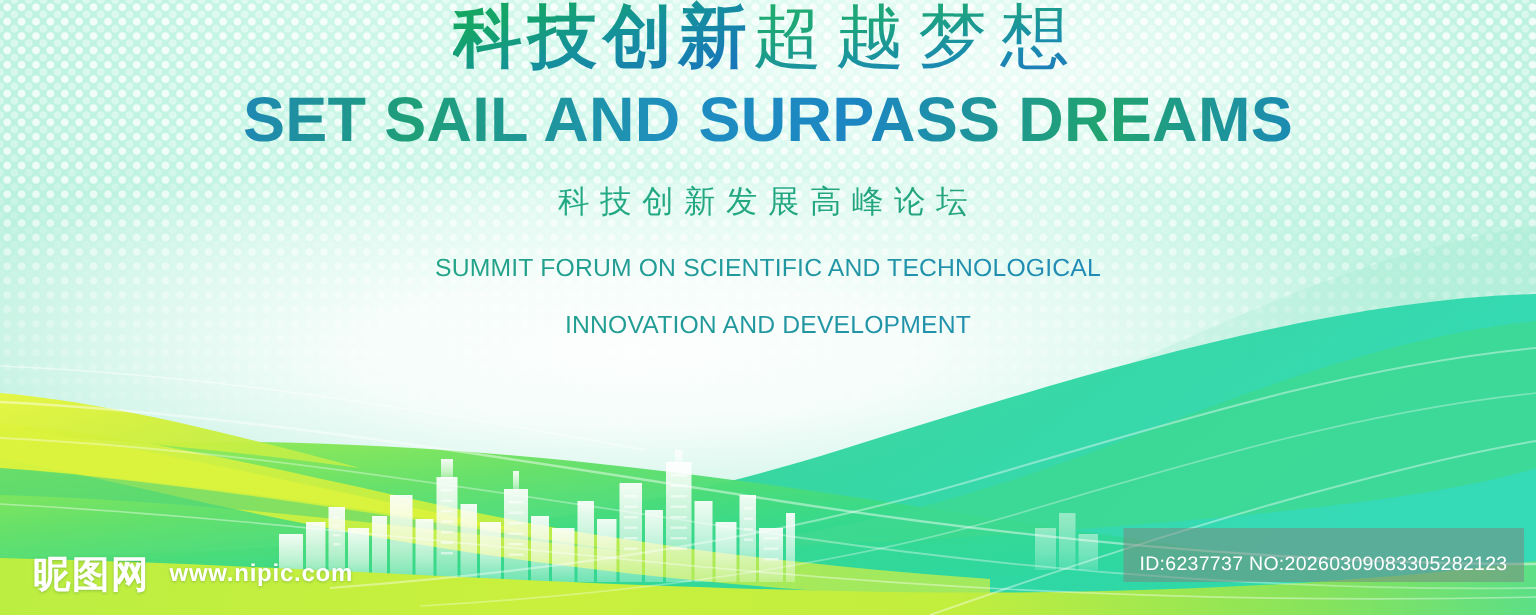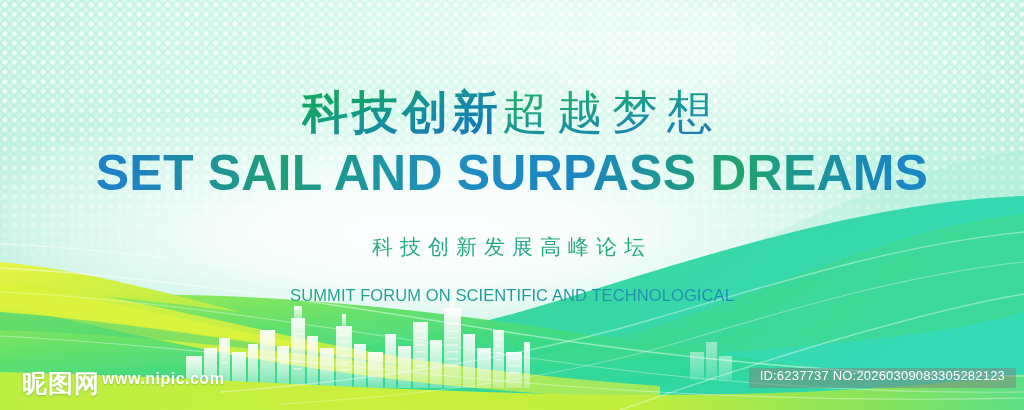--- a/index.html
+++ b/index.html
@@ -40,77 +40,77 @@
     background:radial-gradient(60% 90% at 55% 30%, rgba(255,255,255,0.55) 0%, rgba(255,255,255,0) 72%);
     pointer-events:none;
   }
 
   svg.art{position:absolute;left:0;top:0;width:1024px;height:410px;pointer-events:none;}
 
   
   .textwrap{position:absolute;left:0;top:0;width:1024px;text-align:center;}
 
   .cn-title{
-    margin:0;padding-top:88px;
+    margin:0;
     font-family:"Liberation Sans",sans-serif;
     font-size:46px;line-height:1.08;font-weight:bold;
     white-space:nowrap;
   }
   .cn-title .seg1{
     letter-spacing:4px;
     background:linear-gradient(160deg,#16a85e 0%,#14a469 22%,#15919b 52%,#1878b8 88%);
     -webkit-background-clip:text;background-clip:text;color:transparent;
   }
   .cn-title .seg2{
     letter-spacing:9px;font-weight:normal;
     background:linear-gradient(170deg,#22b06a 0%,#1da37e 35%,#1a8cad 70%,#1f79bd 100%);
     -webkit-background-clip:text;background-clip:text;color:transparent;
   }
 
   .en-title{
     margin:0;padding-top:6px;
-    font-size:50px;font-weight:bold;letter-spacing:0.2px;
+    font-size:42px;font-weight:bold;letter-spacing:0.2px;
     white-space:nowrap;
     background:linear-gradient(95deg,#1f82c4 0%,#1f82c4 13%,#1f9f77 27%,#1f8ec0 44%,#1c86c2 56%,#21a46e 72%,#1b87bf 86%,#1f84c3 100%);
     -webkit-background-clip:text;background-clip:text;color:transparent;
   }
 
   .cn-sub{
-    margin:15px;padding-top:16px;
+    margin:0;padding-top:16px;
     font-size:21px;letter-spacing:7px;font-weight:normal;
     white-space:nowrap;
     background:linear-gradient(100deg,#24b08d 0%,#22ab86 30%,#23a57e 60%,#2a9f73 100%);
     -webkit-background-clip:text;background-clip:text;color:transparent;
   }
 
   .en-sub{
     margin:12px;padding-top:7px;
     font-size:16.5px;font-weight:normal;line-height:1.55;letter-spacing:0.1px;
     white-space:nowrap;
     background:linear-gradient(90deg,#23ab72 0%,#22a583 26%,#2193a8 58%,#2083c2 82%,#1f7fc6 100%);
     -webkit-background-clip:text;background-clip:text;color:transparent;
   }
 
   
   .wm{
     position:absolute;left:22px;bottom:14px;
-    display:flex;align-items:flex-start;gap:2px;
+    display:flex;align-items:center;gap:13px;
     color:#ffffff;
     text-shadow:0 1px 2px rgba(80,140,60,.45);
     pointer-events:none;
   }
   .wm .cnlogo{font-size:25px;font-weight:bold;letter-spacing:1px;line-height:1;}
   .wm .url{font-size:16px;font-weight:bold;letter-spacing:0.5px;line-height:1;padding-bottom:1px;}
 
   .idbadge{
     position:absolute;right:8px;bottom:22px;
     background:rgba(120,138,130,0.55);
     color:#ffffff;
     font-size:13px;letter-spacing:0.2px;
-    padding:0 11px 5px 11px;
+    padding:16px 11px 5px 11px;
     white-space:nowrap;
   }
 </style>
 </head>
 <body>
 
 <div id="poster">
 
   <div class="dots"></div>
   <div class="dots b"></div>
@@ -278,20 +278,21 @@
   </svg>
 
   <div class="textwrap">
     <h1 class="cn-title"><span class="seg1">科技创新</span><span class="seg2">超越梦想</span></h1>
 
     <h2 class="en-title">SET SAIL AND SURPASS DREAMS</h2>
 
     <div class="cn-sub">科技创新发展高峰论坛</div>
 
     <div class="en-sub">SUMMIT FORUM ON SCIENTIFIC AND TECHNOLOGICAL</div>
+    <div class="en-sub" style="padding-top:1px">INNOVATION AND DEVELOPMENT</div>
   </div>
 
   <div class="wm">
     <span class="cnlogo">昵图网</span>
     <span class="url">www.nipic.com</span>
   </div>
 
   <div class="idbadge">ID:6237737 NO:20260309083305282123</div>
 
 </div>

